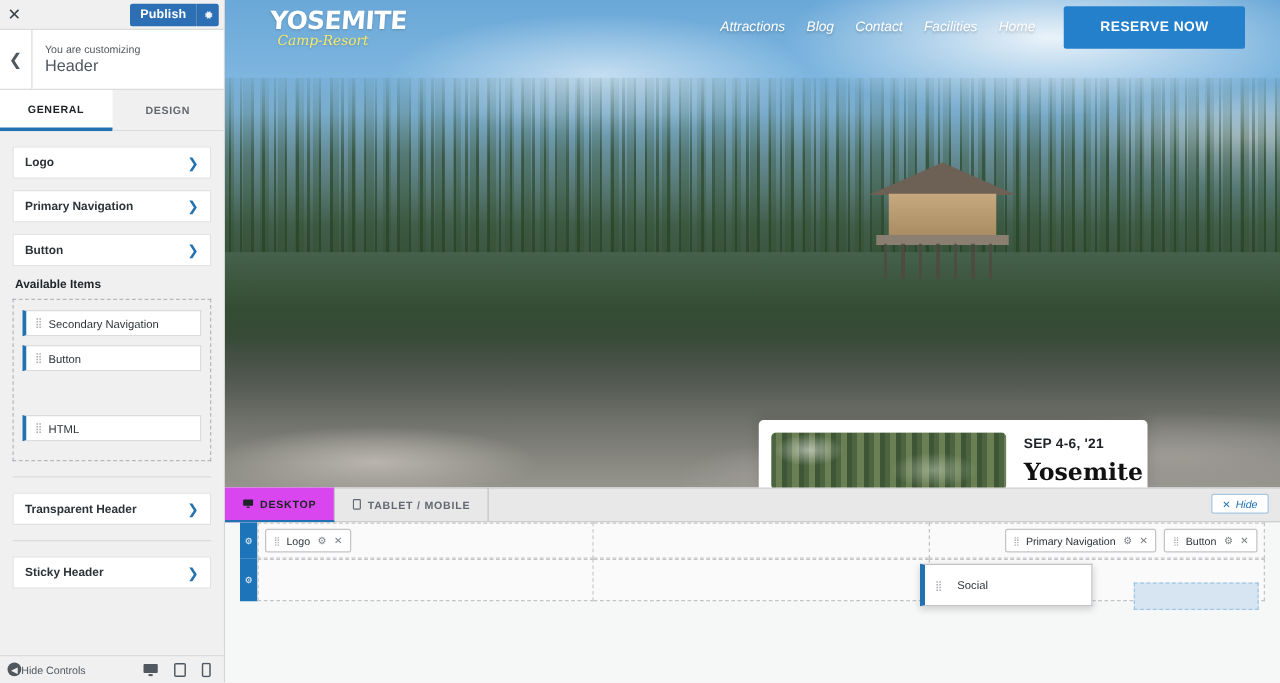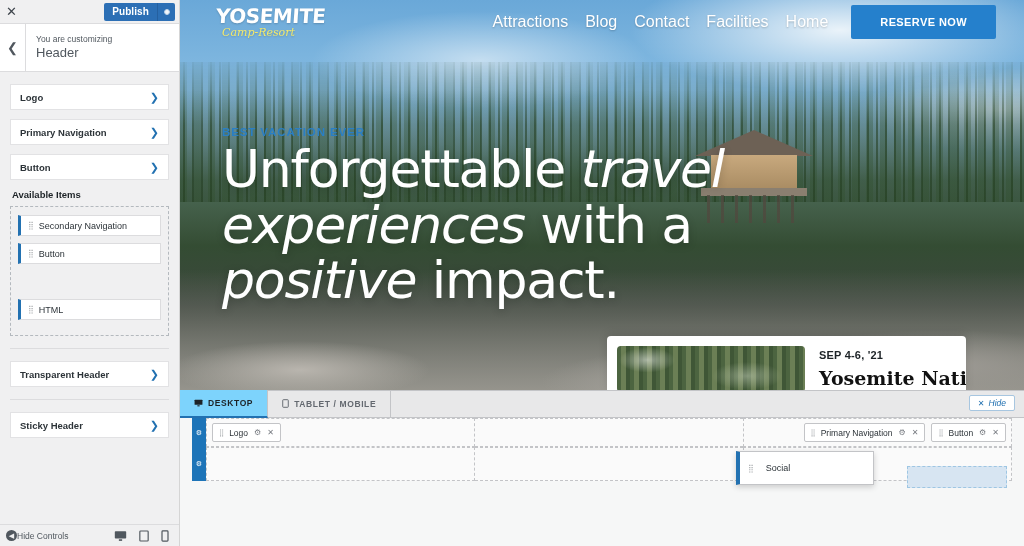--- a/index.html
+++ b/index.html
@@ -171,43 +171,43 @@
     font-family: "DejaVu Sans", sans-serif; transform: skewX(-4deg);
     display: block; text-shadow: 0 1px 2px rgba(0,0,0,.18);
   }
   .logo-sub {
     font-size: 11px; color: #f3e96b; font-family: "DejaVu Serif", serif;
     font-style: italic; display: block; margin-top: 1px; margin-left: 6px;
     text-shadow: 0 1px 2px rgba(0,0,0,.18);
   }
   .nav-links { margin-left: auto; display: flex; gap: 17px; align-items: center; }
   .nav-links a {
-    color: #fff; font-size: 16px; text-decoration: none;
-    text-shadow: 0 1px 2px rgba(0,0,0,.22); cursor: pointer;
+    color: #fff; font-size: 11px; text-decoration: none;
+    text-shadow: 0 1px 2px rgba(0,0,0,.22); cursor: pointer; font-style: italic;
   }
   .reserve-btn {
     margin-left: 23px; margin-right: 28px; background: #2580cc; color: #fff;
     font-size: 11px; font-weight: bold; letter-spacing: .4px;
     padding: 11px 29px; border-radius: 2px; cursor: pointer;
   }
 
   .hero { position: absolute; left: 42px; top: 126px; z-index: 4; width: 600px; }
   .eyebrow {
     color: #2a7fc4; font-size: 11.5px; font-weight: bold; letter-spacing: .9px;
     margin-bottom: 4px;
   }
   .hero-h1 {
     color: #fff; font-size: 52px; line-height: 1.07; font-weight: normal;
     font-family: "DejaVu Sans", sans-serif; letter-spacing: -1.2px;
     text-shadow: 0 2px 8px rgba(0,0,0,.2);
   }
   .hero-h1 i { font-style: italic; }
 
   .event-card {
-    position: absolute; left: 427px; top: 336px; width: 359px; height: 56px;
+    position: absolute; left: 427px; top: 336px; width: 311px; height: 56px;
     background: #fff; border-radius: 4px 4px 0 0; z-index: 6;
     box-shadow: 0 -2px 10px rgba(0,0,0,.12); display: flex; padding: 10px;
     overflow: hidden;
   }
   .event-thumb {
     width: 188px; height: 46px; border-radius: 4px; flex: 0 0 188px;
     background:
       radial-gradient(ellipse 40px 18px at 30px 14px, rgba(255,255,255,.5), rgba(255,255,255,0) 70%),
       radial-gradient(ellipse 50px 20px at 130px 30px, rgba(210,220,200,.45), rgba(255,255,255,0) 70%),
       repeating-linear-gradient(90deg, #4c6440 0 4px, #6b7f55 4px 9px, #3f5636 9px 13px),
@@ -231,21 +231,21 @@
   .builder-tabs {
     height: 27px; display: flex; align-items: flex-end; position: relative;
     background: #e8e8e9; border-bottom: 1px solid #c3c4c7;
   }
   .btab {
     height: 27px; display: flex; align-items: center; gap: 5px;
     padding: 0 14px; font-size: 8.5px; font-weight: bold; letter-spacing: .6px;
     color: #646970; cursor: pointer; border-right: 1px solid #c3c4c7;
   }
   .btab.active {
-    background: #7dd3fc; color: #1d2327; border-bottom: 2px solid #2271b1;
+    background: #d946ef; color: #1d2327; border-bottom: 2px solid #2271b1;
     margin-bottom: -1px; height: 28px;
   }
   .hide-btn {
     position: absolute; right: 9px; top: 4px; background: #fff;
     border: 1px solid #a7c6e0; border-radius: 2px; padding: 2px 8px;
     font-size: 8.5px; color: #2271b1; font-style: italic; cursor: pointer;
     display: flex; align-items: center; gap: 4px;
   }
   .hide-btn .hx { font-style: normal; font-size: 8px; }
 
@@ -325,20 +325,24 @@
     </div>
 
     <div class="cust-title-bar">
       <div class="back-chevron">❮</div>
       <div class="cust-title-txt">
         <div class="cust-sub">You are customizing</div>
         <div class="cust-head">Header</div>
       </div>
     </div>
 
+    <div class="tabs-row">
+      <div class="ctab active">GENERAL</div>
+      <div class="ctab">DESIGN</div>
+    </div>
 
     <div class="side-scroll">
       <div class="side-pad">
         <div class="acc-item">
           <span class="lbl">Logo</span>
           <span class="chev">❯</span>
         </div>
         <div class="acc-item">
           <span class="lbl">Primary Navigation</span>
           <span class="chev">❯</span>
@@ -426,28 +430,20 @@
         <div class="nav-links">
           <a>Attractions</a>
           <a>Blog</a>
           <a>Contact</a>
           <a>Facilities</a>
           <a>Home</a>
         </div>
         <div class="reserve-btn">RESERVE NOW</div>
       </div>
 
-      <div class="hero">
-        <div class="eyebrow">BEST VACATION EVER</div>
-        <div class="hero-h1">
-          <div><span>Unforgettable </span><i>travel</i></div>
-          <div><i>experiences</i><span> with a</span></div>
-          <div><i>positive</i><span> impact.</span></div>
-        </div>
-      </div>
 
       <div class="event-card">
         <div class="event-thumb"></div>
         <div class="event-meta">
           <div class="event-date">SEP 4-6, '21</div>
           <div class="event-name">Yosemite National</div>
         </div>
       </div>
     </div>
   </div>

